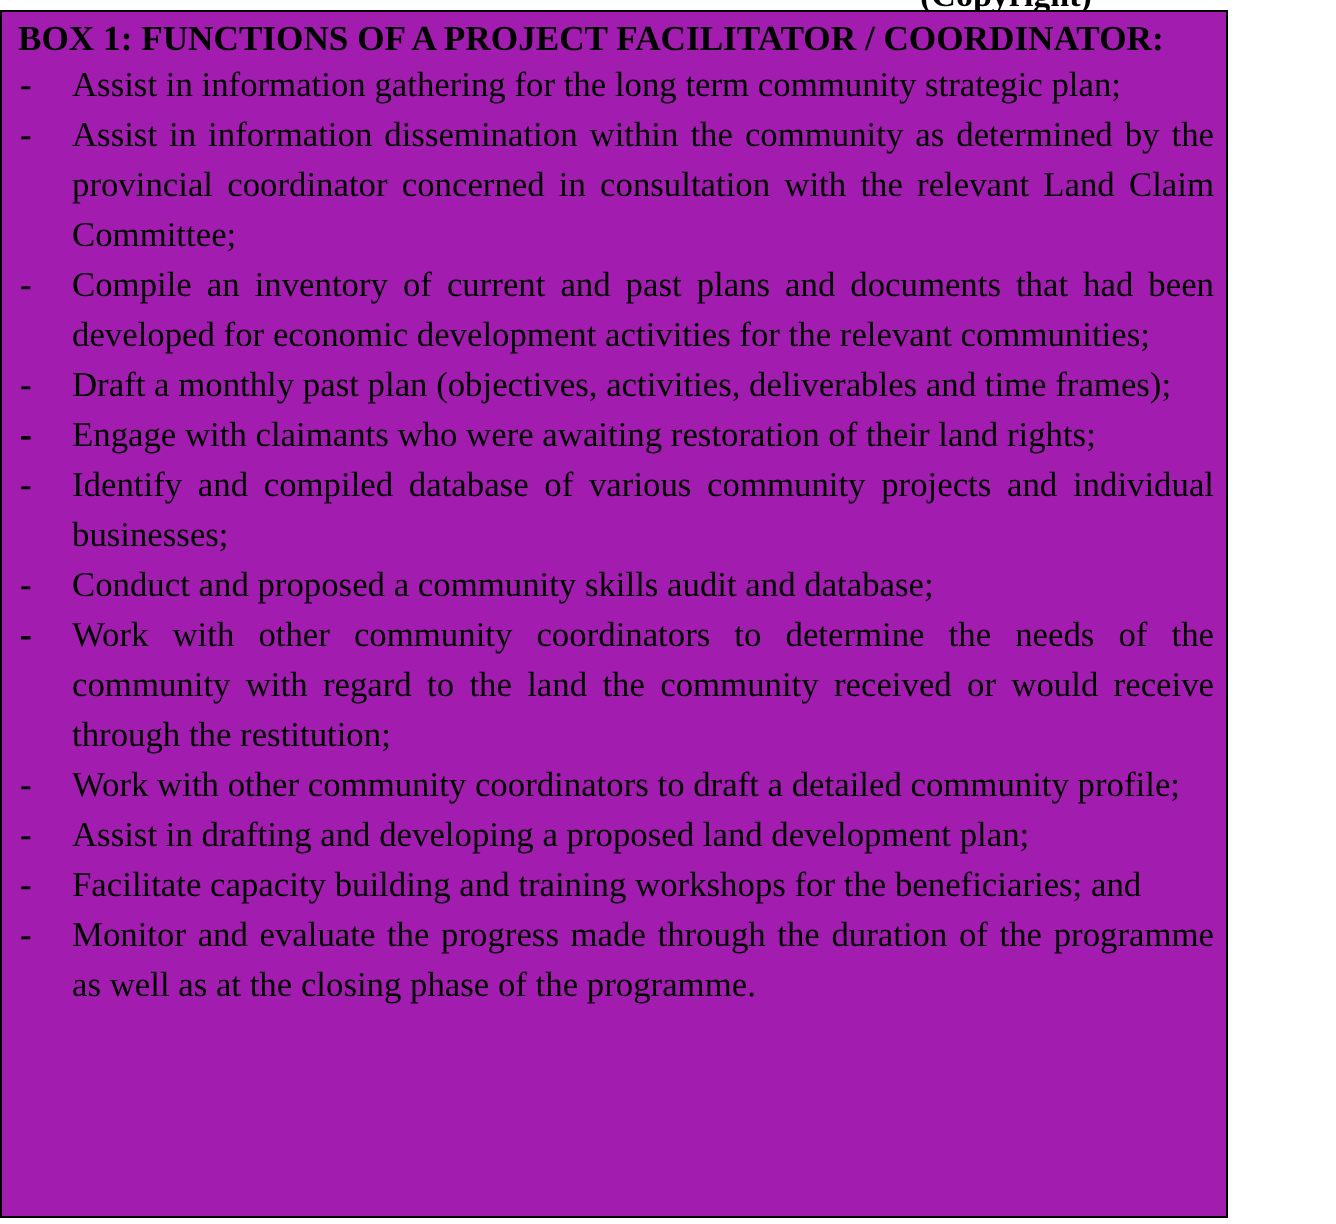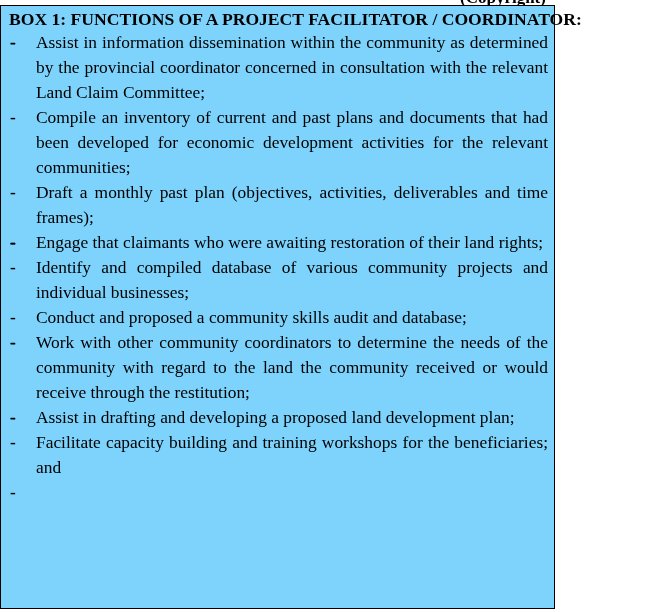--- a/index.html
+++ b/index.html
@@ -21,25 +21,25 @@
       left: 460px;
       font-size: 17px;
       font-weight: bold;
       white-space: nowrap;
       line-height: 17px;
     }
     .box {
       position: absolute;
       left: 0;
       top: 5px;
-      width: 555px;
+      width: 614px;
       height: 604px;
       border: 1.5px solid #000;
       box-sizing: border-box;
-      background: #7dd3fc;
+      background: #a21caf;
     }
     .title {
       position: absolute;
       left: 8px;
       top: 2px;
       font-size: 17.6px;
       font-weight: bold;
       letter-spacing: 0px;
       white-space: nowrap;
       line-height: 22px;
@@ -71,29 +71,29 @@
     }
   </style>
 </head>
 <body>
 
 <div class="cut-text">(Copyright)</div>
 
 <div class="box">
   <div class="title">BOX 1: FUNCTIONS OF A PROJECT FACILITATOR / COORDINATOR:</div>
   <ul class="items">
-    <li><span class="dash">-</span></li>
+    <li><span class="dash">-</span><span>Assist in information gathering for the long term community strategic plan;</span></li>
     <li><span class="dash">-</span><span>Assist in information dissemination within the community as determined by the provincial coordinator concerned in consultation with the relevant Land Claim Committee;</span></li>
     <li><span class="dash">-</span><span>Compile an inventory of current and past plans and documents that had been developed for economic development activities for the relevant communities;</span></li>
     <li><span class="dash">-</span><span>Draft a monthly past plan (objectives, activities, deliverables and time frames);</span></li>
     <li><span class="dash">-</span></li>
     <li><span class="dash">-</span></li>
-    <li><span class="dash">-</span><span>Engage that claimants who were awaiting restoration of their land rights;</span></li>
+    <li><span class="dash">-</span><span>Engage with claimants who were awaiting restoration of their land rights;</span></li>
     <li><span class="dash">-</span><span>Identify and compiled database of various community projects and individual businesses;</span></li>
     <li><span class="dash">-</span><span>Conduct and proposed a community skills audit and database;</span></li>
     <li><span class="dash">-</span></li>
     <li><span class="dash">-</span><span>Work with other community coordinators to determine the needs of the community with regard to the land the community received or would receive through the restitution;</span></li>
-    <li><span class="dash">-</span></li>
+    <li><span class="dash">-</span><span>Work with other community coordinators to draft a detailed community profile;</span></li>
     <li><span class="dash">-</span><span>Assist in drafting and developing a proposed land development plan;</span></li>
     <li><span class="dash">-</span><span>Facilitate capacity building and training workshops for the beneficiaries; and</span></li>
-    <li><span class="dash">-</span></li>
+    <li><span class="dash">-</span><span>Monitor and evaluate the progress made through the duration of the programme as well as at the closing phase of the programme.</span></li>
   </ul>
 </div>
 
 </body></html>

